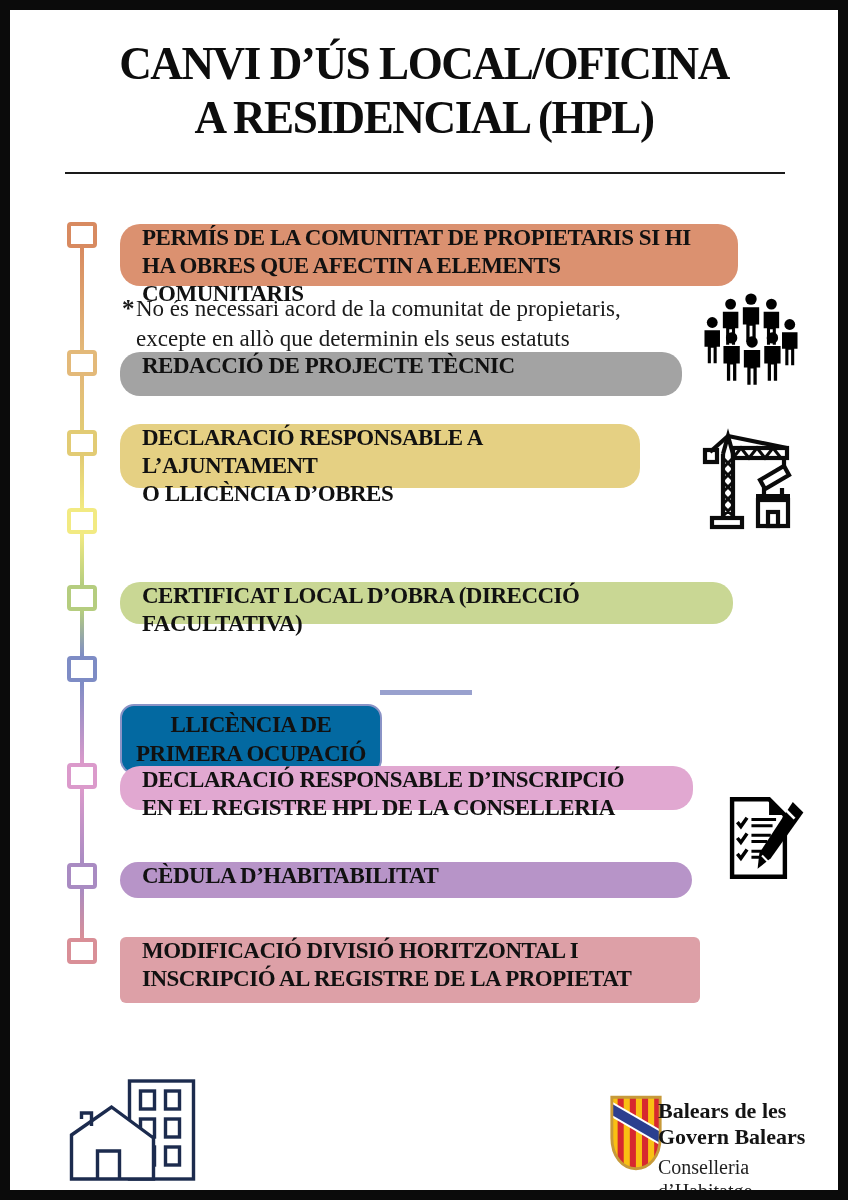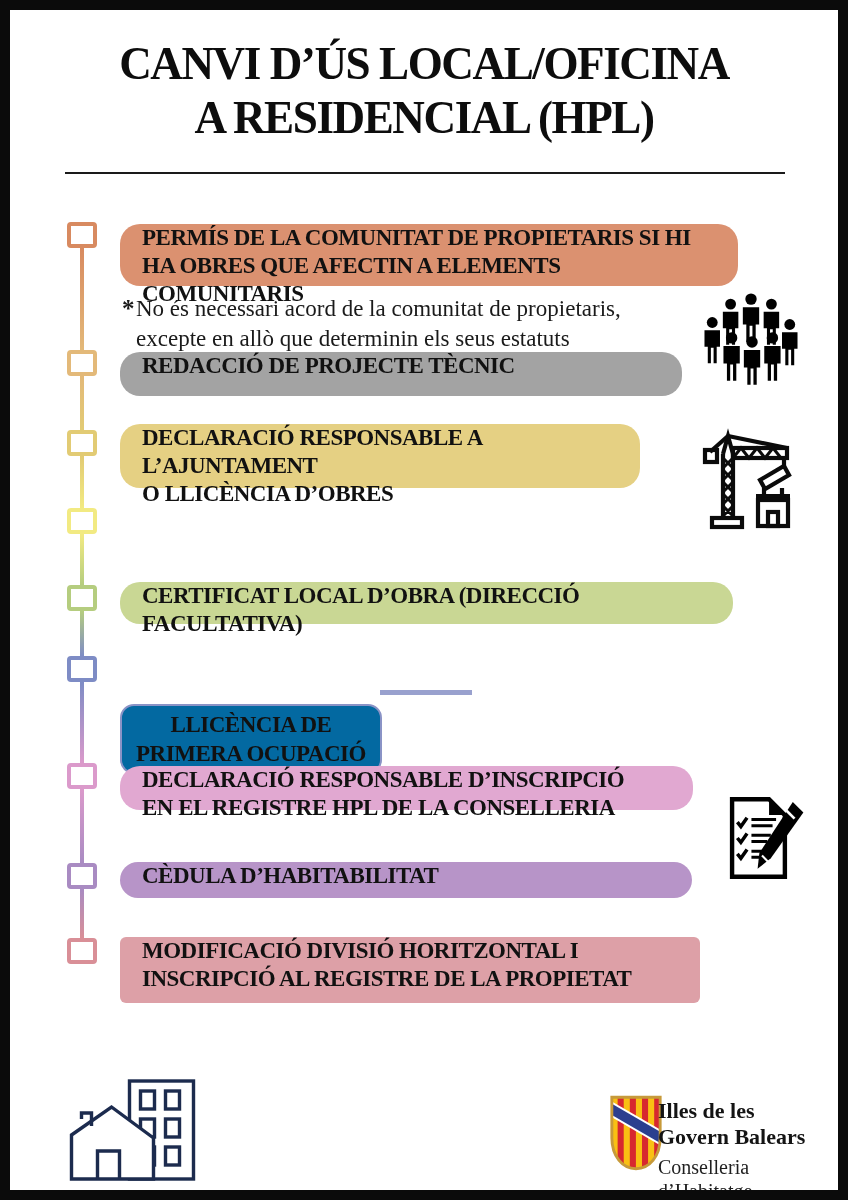--- a/index.html
+++ b/index.html
@@ -213,20 +213,20 @@
         <rect x="23.6" y="0" width="6.3" height="84" fill="#d7282f"></rect>
         <rect x="36.2" y="0" width="6.3" height="84" fill="#d7282f"></rect>
         <rect x="48.8" y="0" width="6.3" height="84" fill="#d7282f"></rect>
         <line x1="-1" y1="14" x2="61" y2="50" stroke="#ffffff" stroke-width="14"></line>
         <line x1="-1" y1="14" x2="61" y2="50" stroke="#2b3f8f" stroke-width="10"></line>
       </g>
       <path d="M5,5 H55 V47 C55,66 44,79 30,79 C16,79 5,66 5,47 Z" fill="none" stroke="#c79a3a" stroke-width="3"></path>
     </svg>
 
     <div class="gov-text">
-      <div class="b">Illes de les</div>
+      <div class="b">Balears de les</div>
       <div class="b">Govern Balears</div>
       <div class="r first">Conselleria d’Habitatge,</div>
 
     </div>
 
   </div>
 </div>
 
 </body></html>

